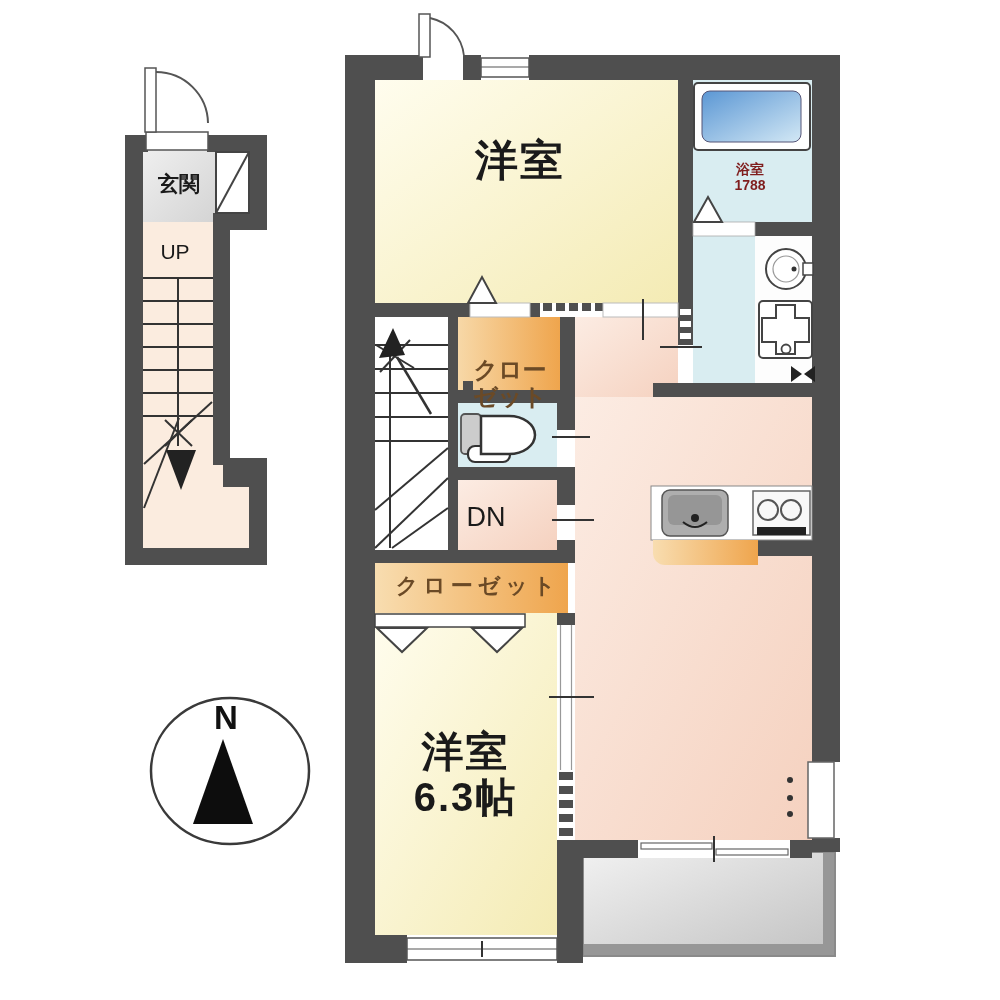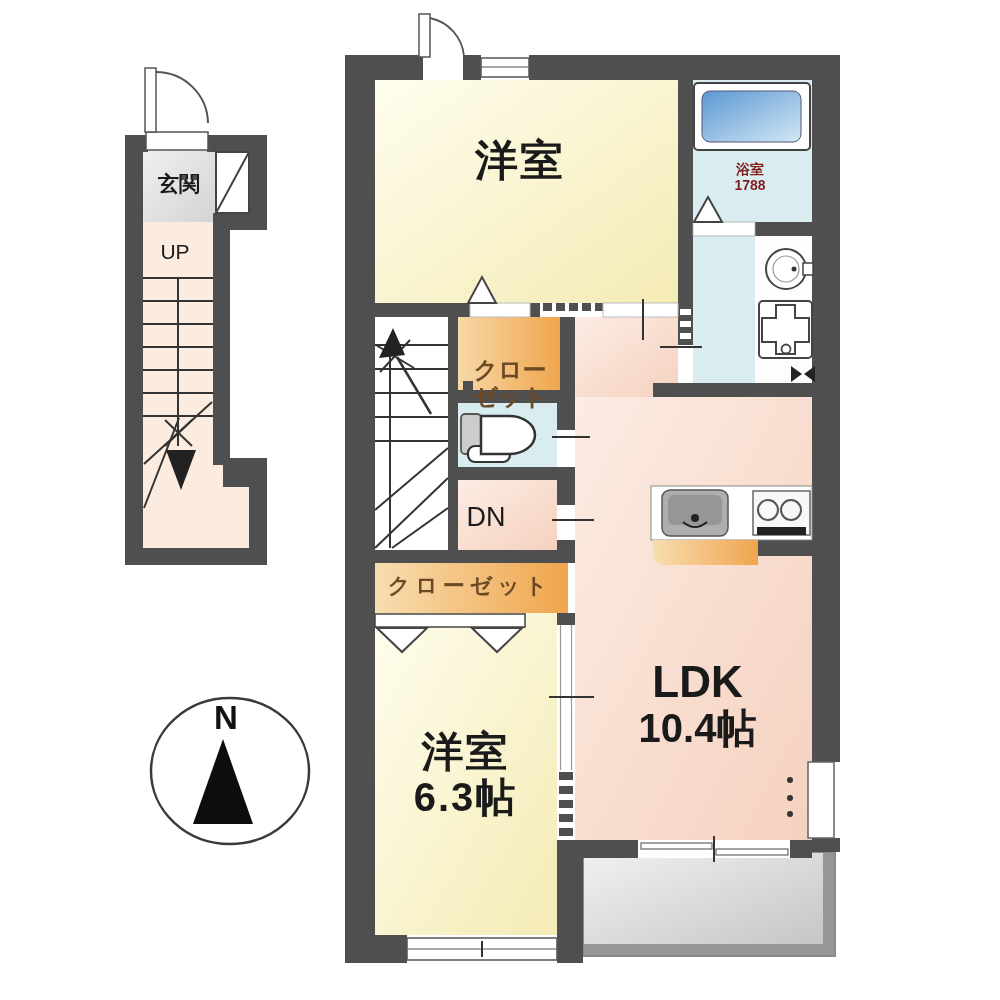--- a/index.html
+++ b/index.html
@@ -19,21 +19,21 @@
   .open{fill:#ffffff;}
   .lbl{position:absolute;text-align:center;color:var(--ink);line-height:1.12;white-space:nowrap;}
   .lbl .l2{display:block;}
   .genkan{left:143px;top:172px;width:72px;font-size:21px;font-weight:600;}
   .up{left:140px;top:240px;width:70px;font-size:21px;font-weight:400;}
   .room-top{left:395px;top:136px;width:250px;font-size:43px;font-weight:600;letter-spacing:2px;}
   .room-top .l2{font-size:41px;}
   .bath{left:700px;top:162px;width:100px;font-size:14px;font-weight:600;color:#7f1d1d;}
   .closet-top{left:450px;top:321px;width:120px;font-size:24px;font-weight:600;color:var(--brown);margin-top:36px;}
   .dn{left:446px;top:502px;width:80px;font-size:27px;font-weight:400;}
-  .closet-bottom{left:380px;top:574px;width:180px;font-size:22px;font-weight:600;letter-spacing:5px;color:var(--brown);}
+  .closet-bottom{left:388px;top:574px;width:180px;font-size:22px;font-weight:600;letter-spacing:5px;color:var(--brown);}
   .room-bottom{left:363px;top:728px;width:205px;font-size:42px;font-weight:600;letter-spacing:2px;}
   .room-bottom .l2{font-size:40px;}
   .ldk{left:590px;top:657px;width:215px;font-size:44px;font-weight:700;}
   .ldk .l2{font-size:40px;font-weight:600;}
   .north{left:196px;top:700px;width:60px;font-size:33px;font-weight:700;color:#111;}
 </style>
 </head>
 <body>
 
 <div class="canvas">
@@ -323,16 +323,15 @@
 <div class="lbl bath"><span>浴室</span><span class="l2">1788</span></div>
 
 <div class="lbl closet-top"><span>クロー</span><span class="l2">ゼット</span></div>
 
 <div class="lbl dn">DN</div>
 
 <div class="lbl closet-bottom">クローゼット</div>
 
 <div class="lbl room-bottom"><span>洋室</span><span class="l2">6.3帖</span></div>
 
-<div class="lbl ldk"><span>LDK</span><span class="l2">10.4帖</span></div>
 
 <div class="lbl north">N</div>
 </div>
 
 </body></html>

